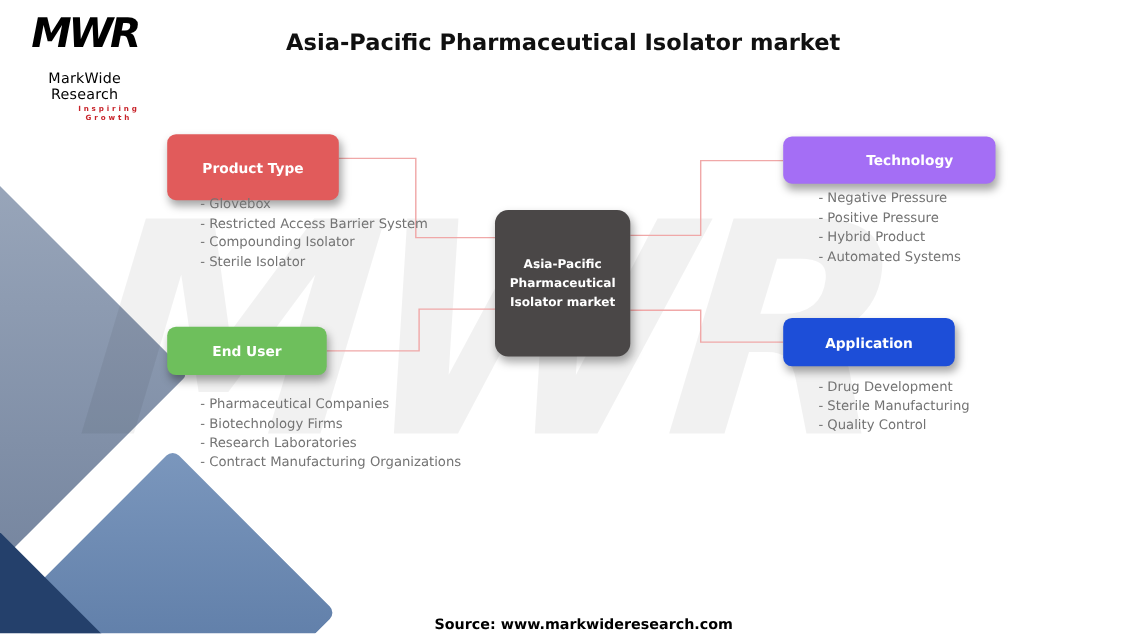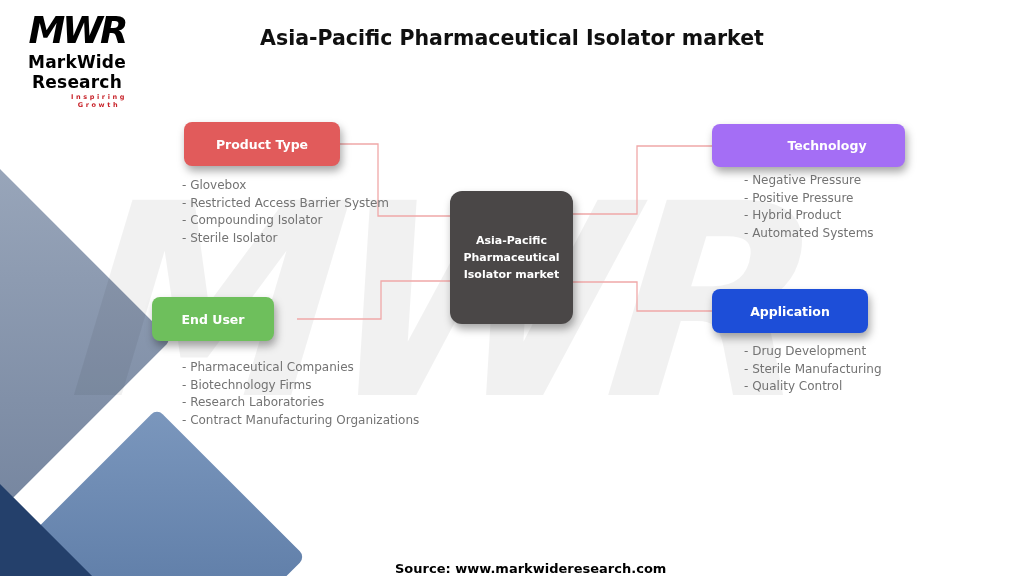--- a/index.html
+++ b/index.html
@@ -26,37 +26,37 @@
   .watermark{
     position:absolute;z-index:1;left:78px;top:168px;
     font-size:268px;line-height:1;font-weight:800;font-style:italic;
     letter-spacing:-14px;color:rgba(0,0,0,0.055);white-space:nowrap;
     transform:skewX(-6deg);user-select:none;
   }
   .connectors{position:absolute;left:0;top:0;z-index:2;}
   
   .logo{position:absolute;left:22px;top:12px;z-index:3;width:110px;text-align:center;}
   .logo-mwr{font-size:37px;font-weight:900;font-style:italic;letter-spacing:-3px;color:#000;line-height:1;}
-  .logo-name{font-size:17px;font-weight:bold;color:#000;margin-top:3px;letter-spacing:0.2px;}
+  .logo-name{font-size:13px;font-weight:normal;color:#000;margin-top:15px;letter-spacing:0.2px;}
   .logo-tagline{font-size:6.5px;font-weight:bold;color:#c8232a;letter-spacing:2.6px;margin-top:1px;margin-left:44px;}
   
   .title{
     position:absolute;z-index:3;left:0;top:26px;width:100%;margin:0;
     text-align:center;font-size:20.5px;font-weight:bold;color:#101010;
   }
   
   .node-header{
     position:absolute;z-index:3;border-radius:8px;
     display:flex;align-items:center;justify-content:center;
     color:#ffffff;font-size:12.5px;font-weight:bold;
     box-shadow:2px 5px 8px rgba(0,0,0,0.35);
   }
-  .hdr-product{left:152px;top:122px;width:156px;height:44px;margin-left:32px;}
+  .hdr-product{left:152px;top:122px;width:156px;height:60px;}
   .hdr-technology{left:712px;top:124px;width:156px;height:43px;padding-left:37px;}
-  .hdr-enduser{left:152px;top:297px;width:122px;height:44px;}
+  .hdr-enduser{left:152px;top:297px;width:145px;height:44px;}
   .hdr-application{left:712px;top:289px;width:156px;height:44px;}
   
   .center-box{
     position:absolute;z-index:3;left:450px;top:191px;width:123px;height:133px;
     background:#4a4747;border-radius:12px;color:#fff;
     display:flex;align-items:center;justify-content:center;text-align:center;
     font-size:11px;font-weight:bold;padding:0 13px;box-sizing:border-box;
     line-height:1.55;box-shadow:2px 5px 9px rgba(0,0,0,0.35);
   }
   

